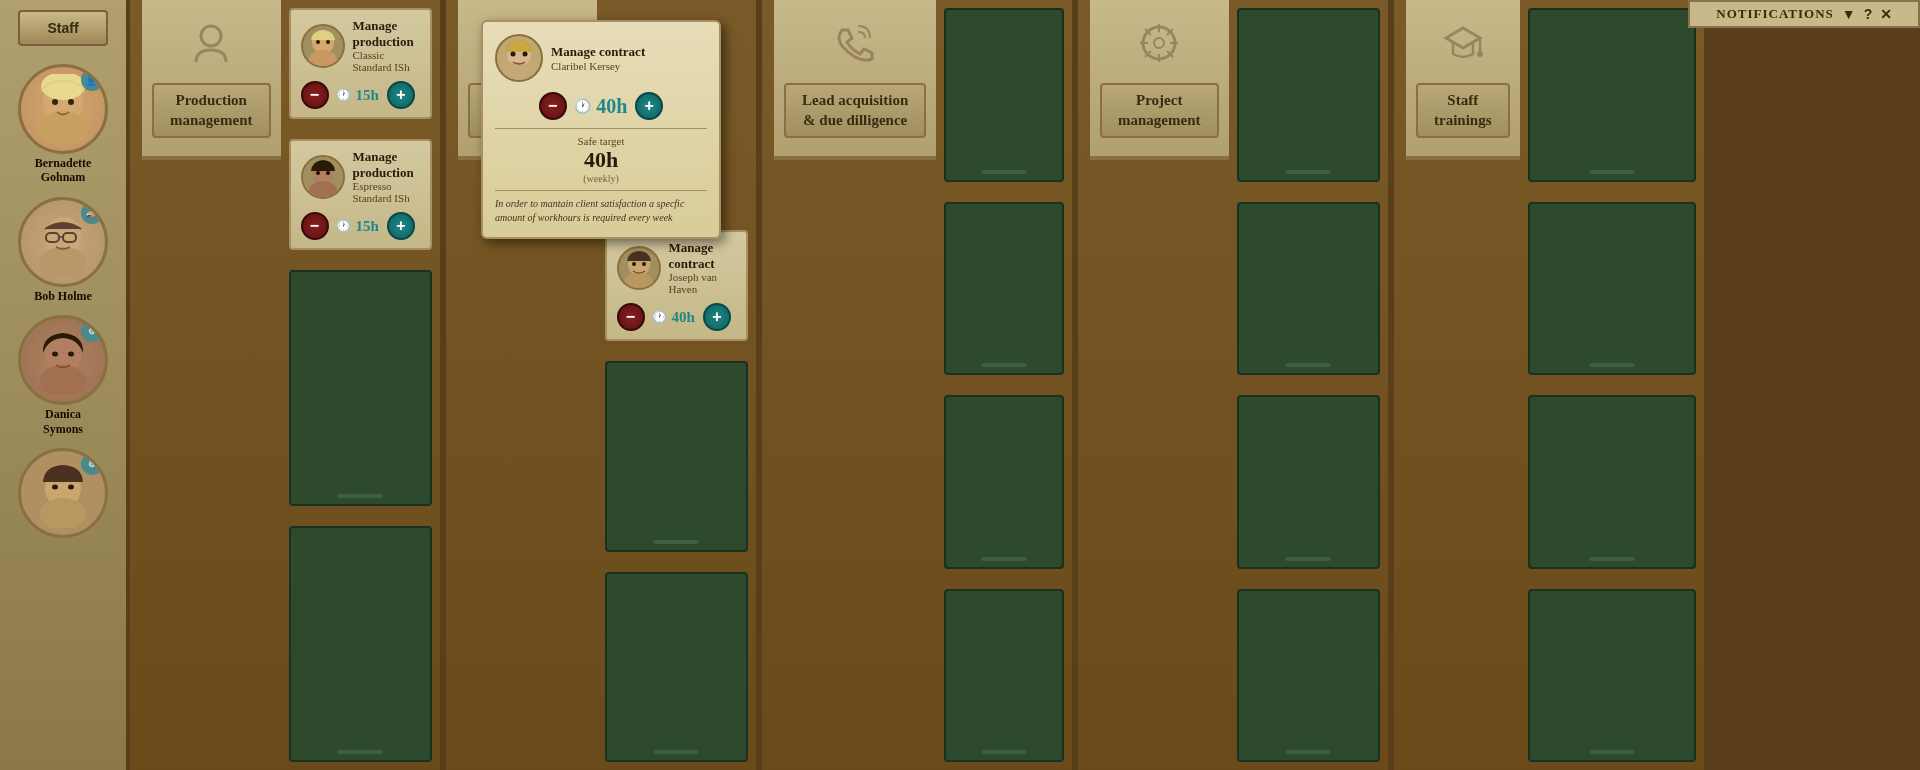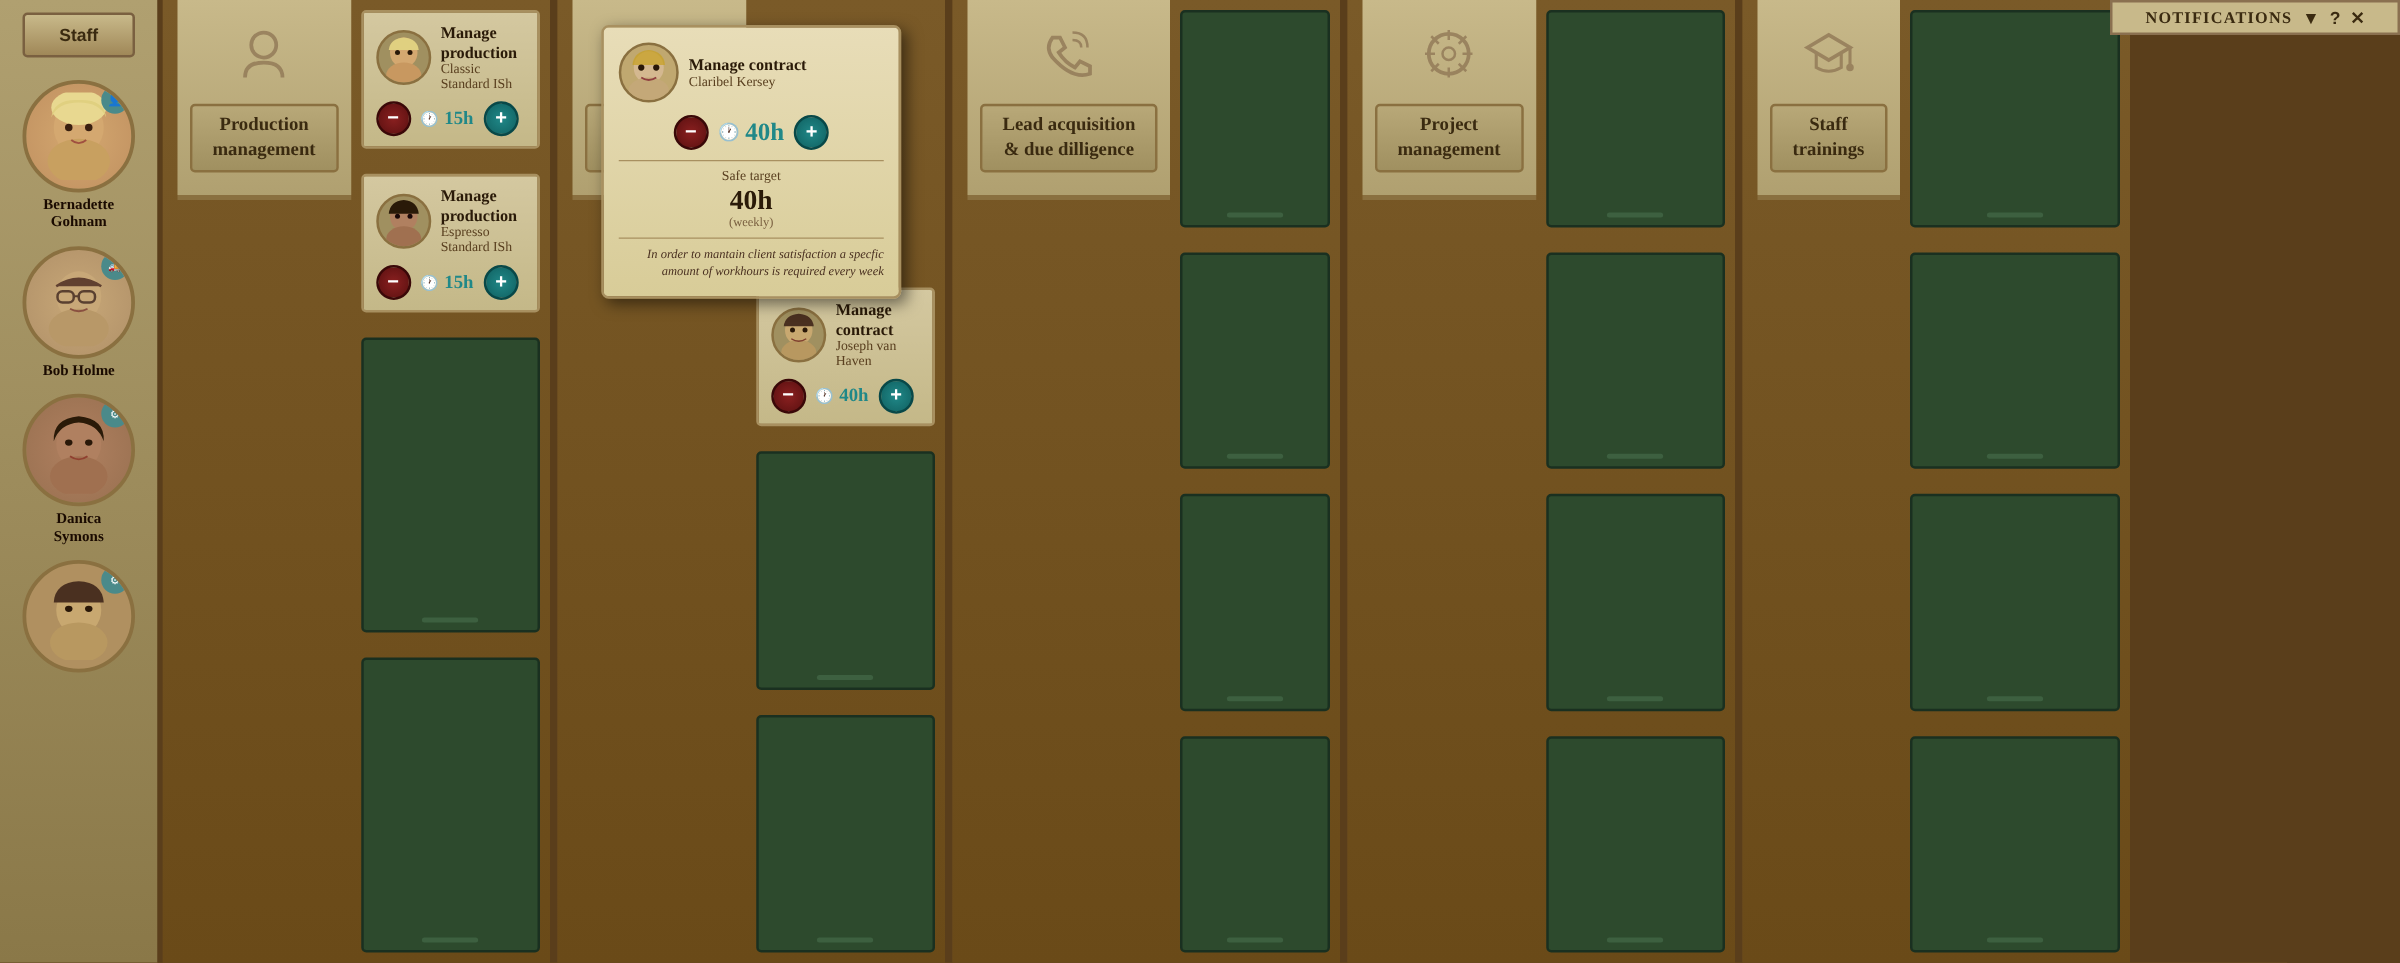--- a/index.html
+++ b/index.html
@@ -381,21 +381,21 @@
     }
 
     .popup-safe-sublabel {
       font-size: 10px;
       color: #7a6040;
     }
 
     .popup-description {
       font-size: 10px;
       color: #4a3020;
-      text-align: right;
+      text-align: left;
       line-height: 1.4;
       font-style: italic;
     }
 
     
     .face-bernadette {
       background: radial-gradient(ellipse at center, #d4a870 0%, #c09060 100%);
     }
     .face-bob {
       background: radial-gradient(ellipse at center, #c8a878 0%, #b09068 100%);

